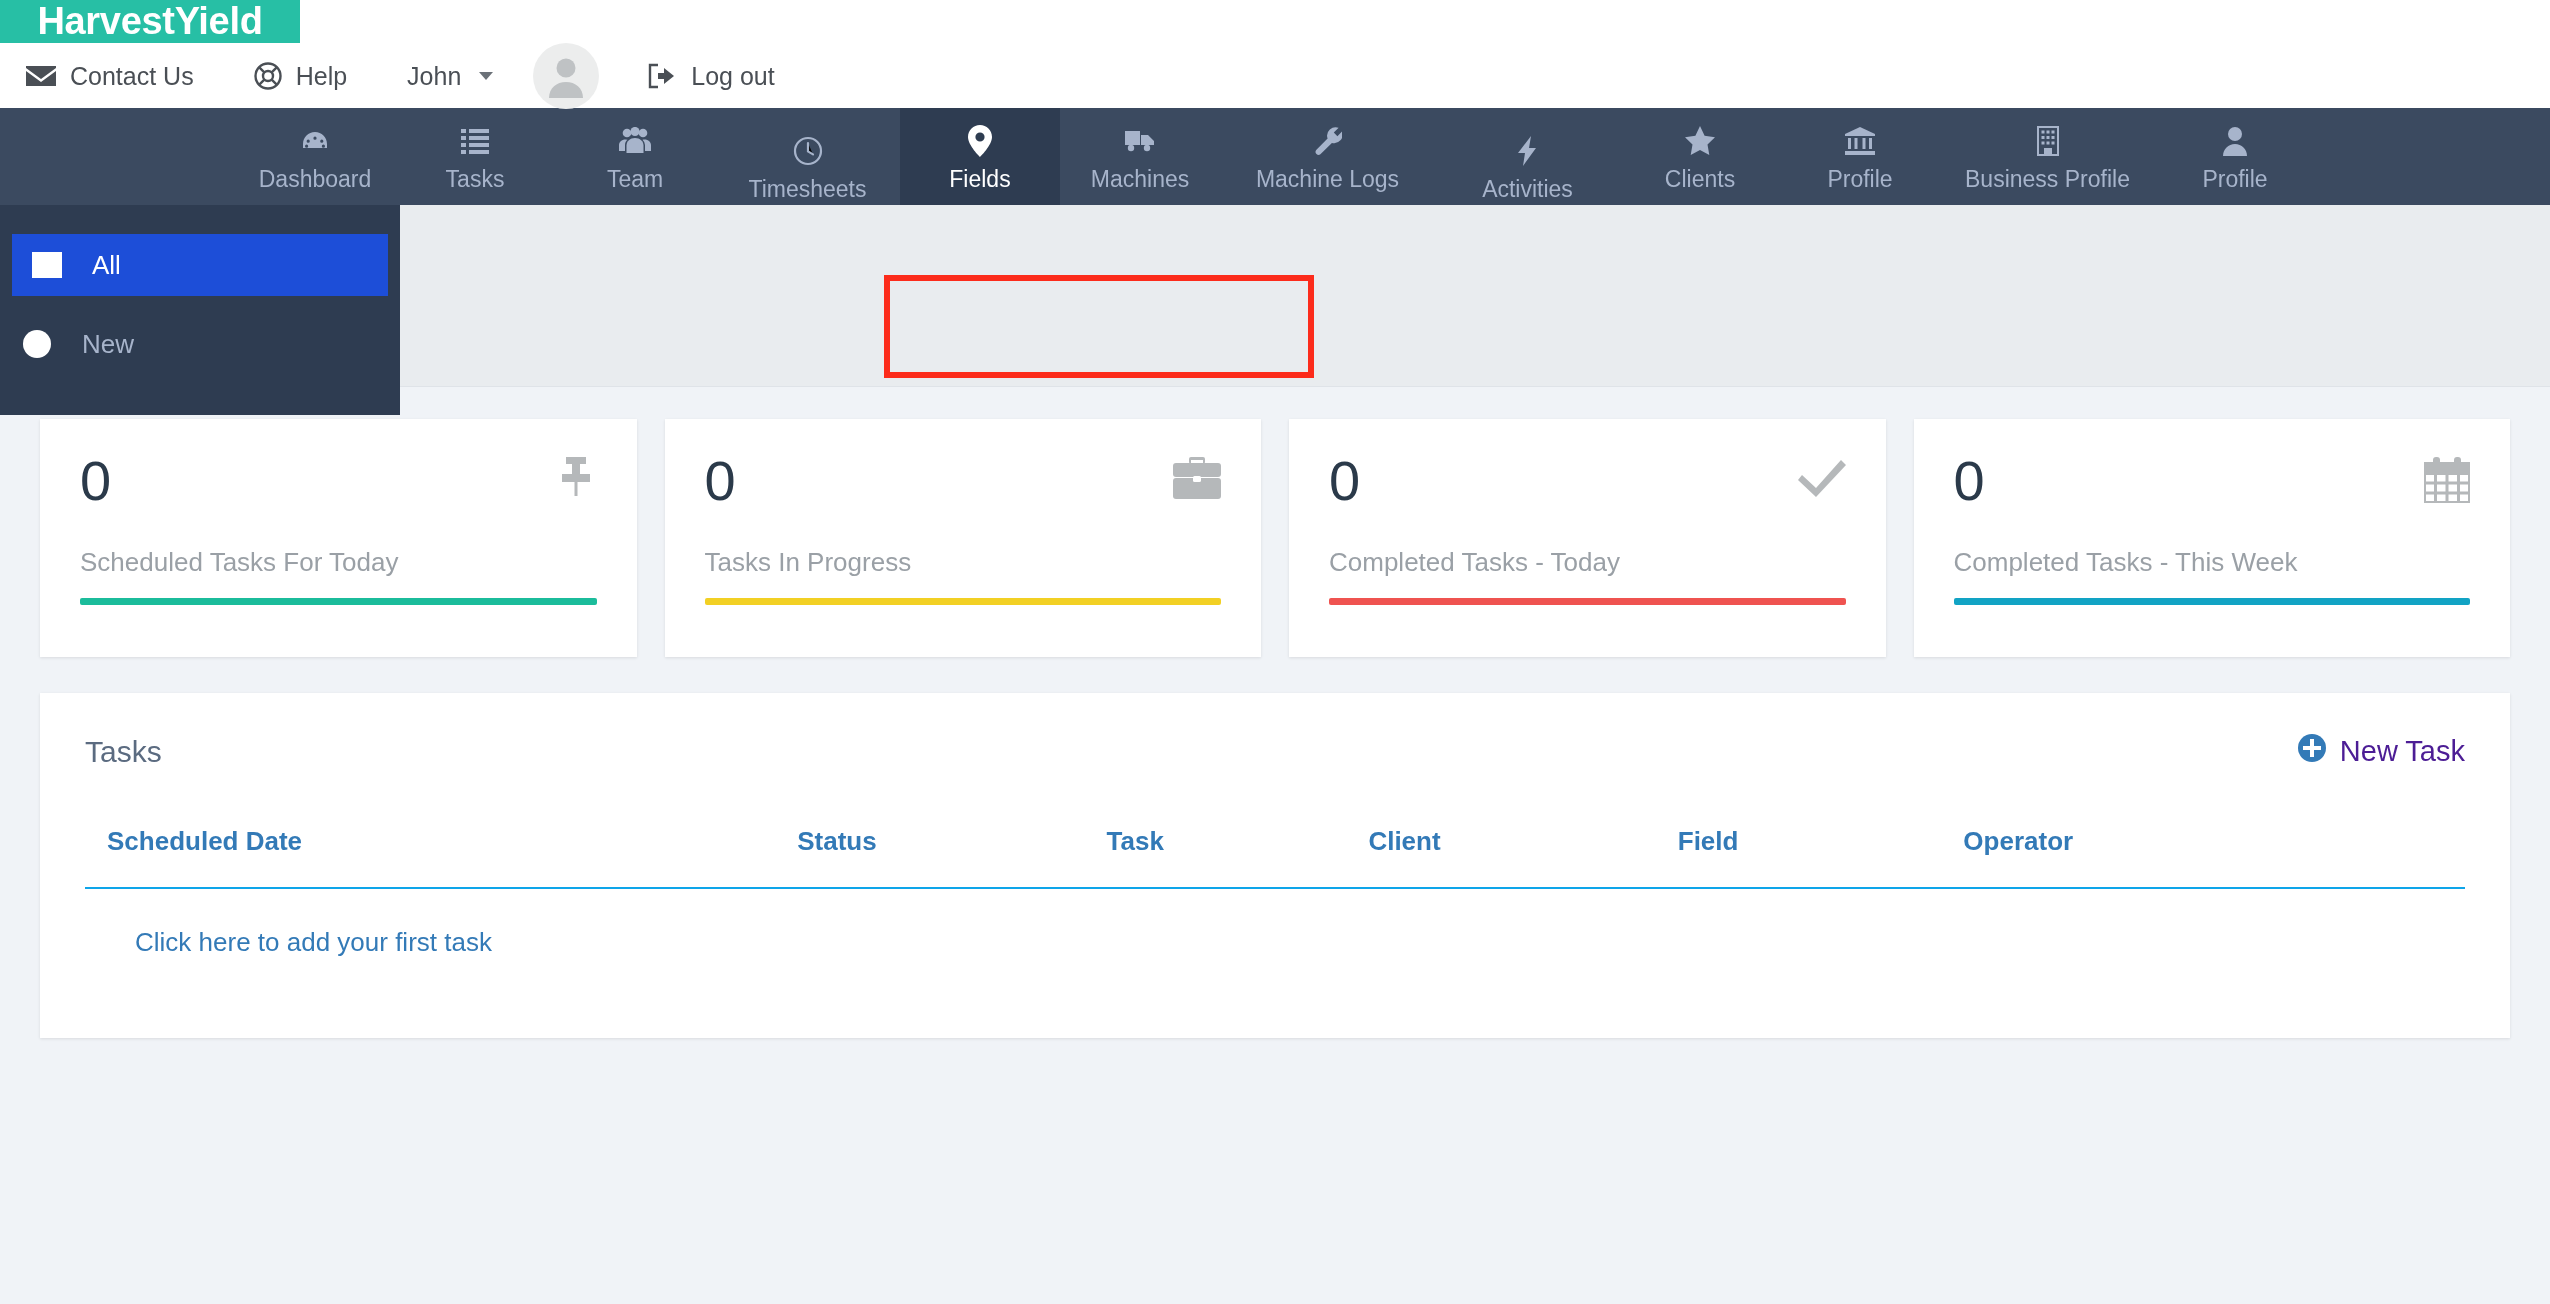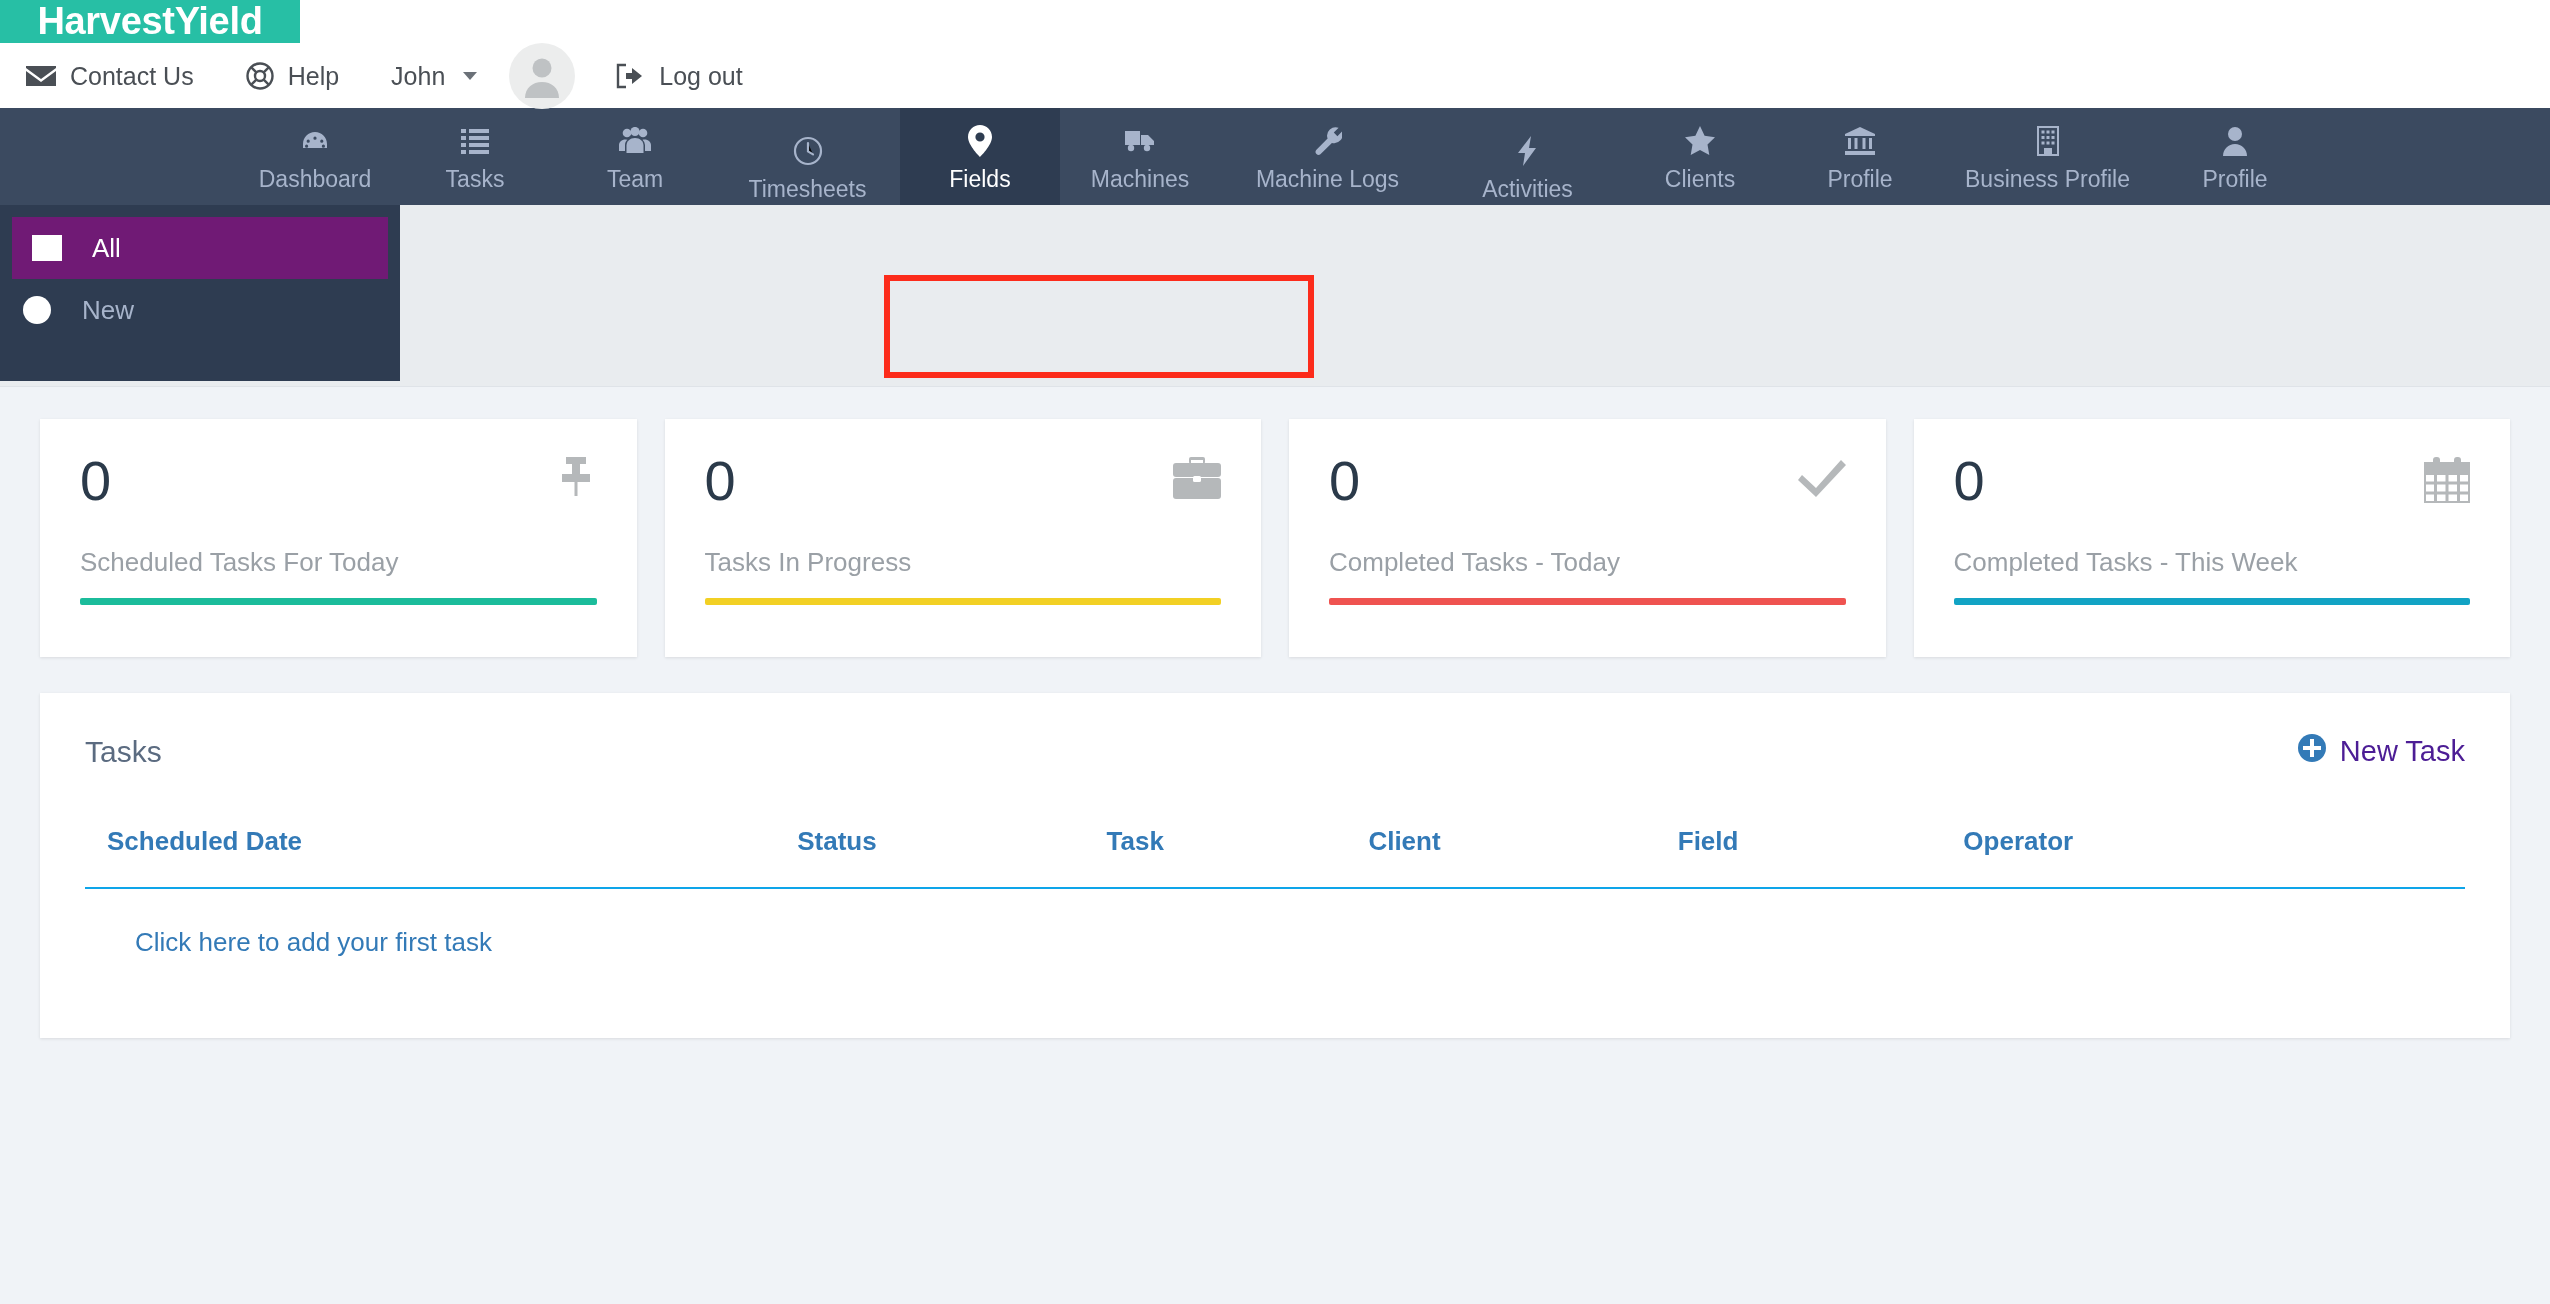--- a/index.html
+++ b/index.html
@@ -43,21 +43,21 @@
   .hamburger .bars { display: block; }
   .hamburger .bar {
     width: 30px; height: 5px; background: #5a5f63;
     margin: 5px 0; border-radius: 1px;
   }
   .topbar-spacer { flex: 1; }
   .topbar-right {
     display: flex;
     align-items: center;
     padding-right: 40px;
-    gap: 0px;
+    gap: 8px;
   }
   .tb-item {
     display: flex;
     align-items: center;
     gap: 14px;
     color: #4a4f55;
     font-size: 25px;
     padding: 0 26px;
     cursor: pointer;
     white-space: nowrap;
@@ -127,23 +127,23 @@
     display: flex;
     align-items: center;
     gap: 28px;
     height: 62px;
     padding: 0 20px;
     color: #a7b4cb;
     font-size: 26px;
     cursor: pointer;
   }
   .dd-item.hl {
-    background: #701a75;
+    background: #1d4ed8;
     color: #ffffff;
-    margin: 0 12px;
+    margin: 17px 12px;
     padding: 0 18px;
   }
   .dd-item .dd-ico { width: 34px; display:flex; align-items:center; justify-content:center; }
 
   
   .redbox {
     position: absolute;
     border: 6px solid #fc2b1b;
     pointer-events: none;
     z-index: 60;

